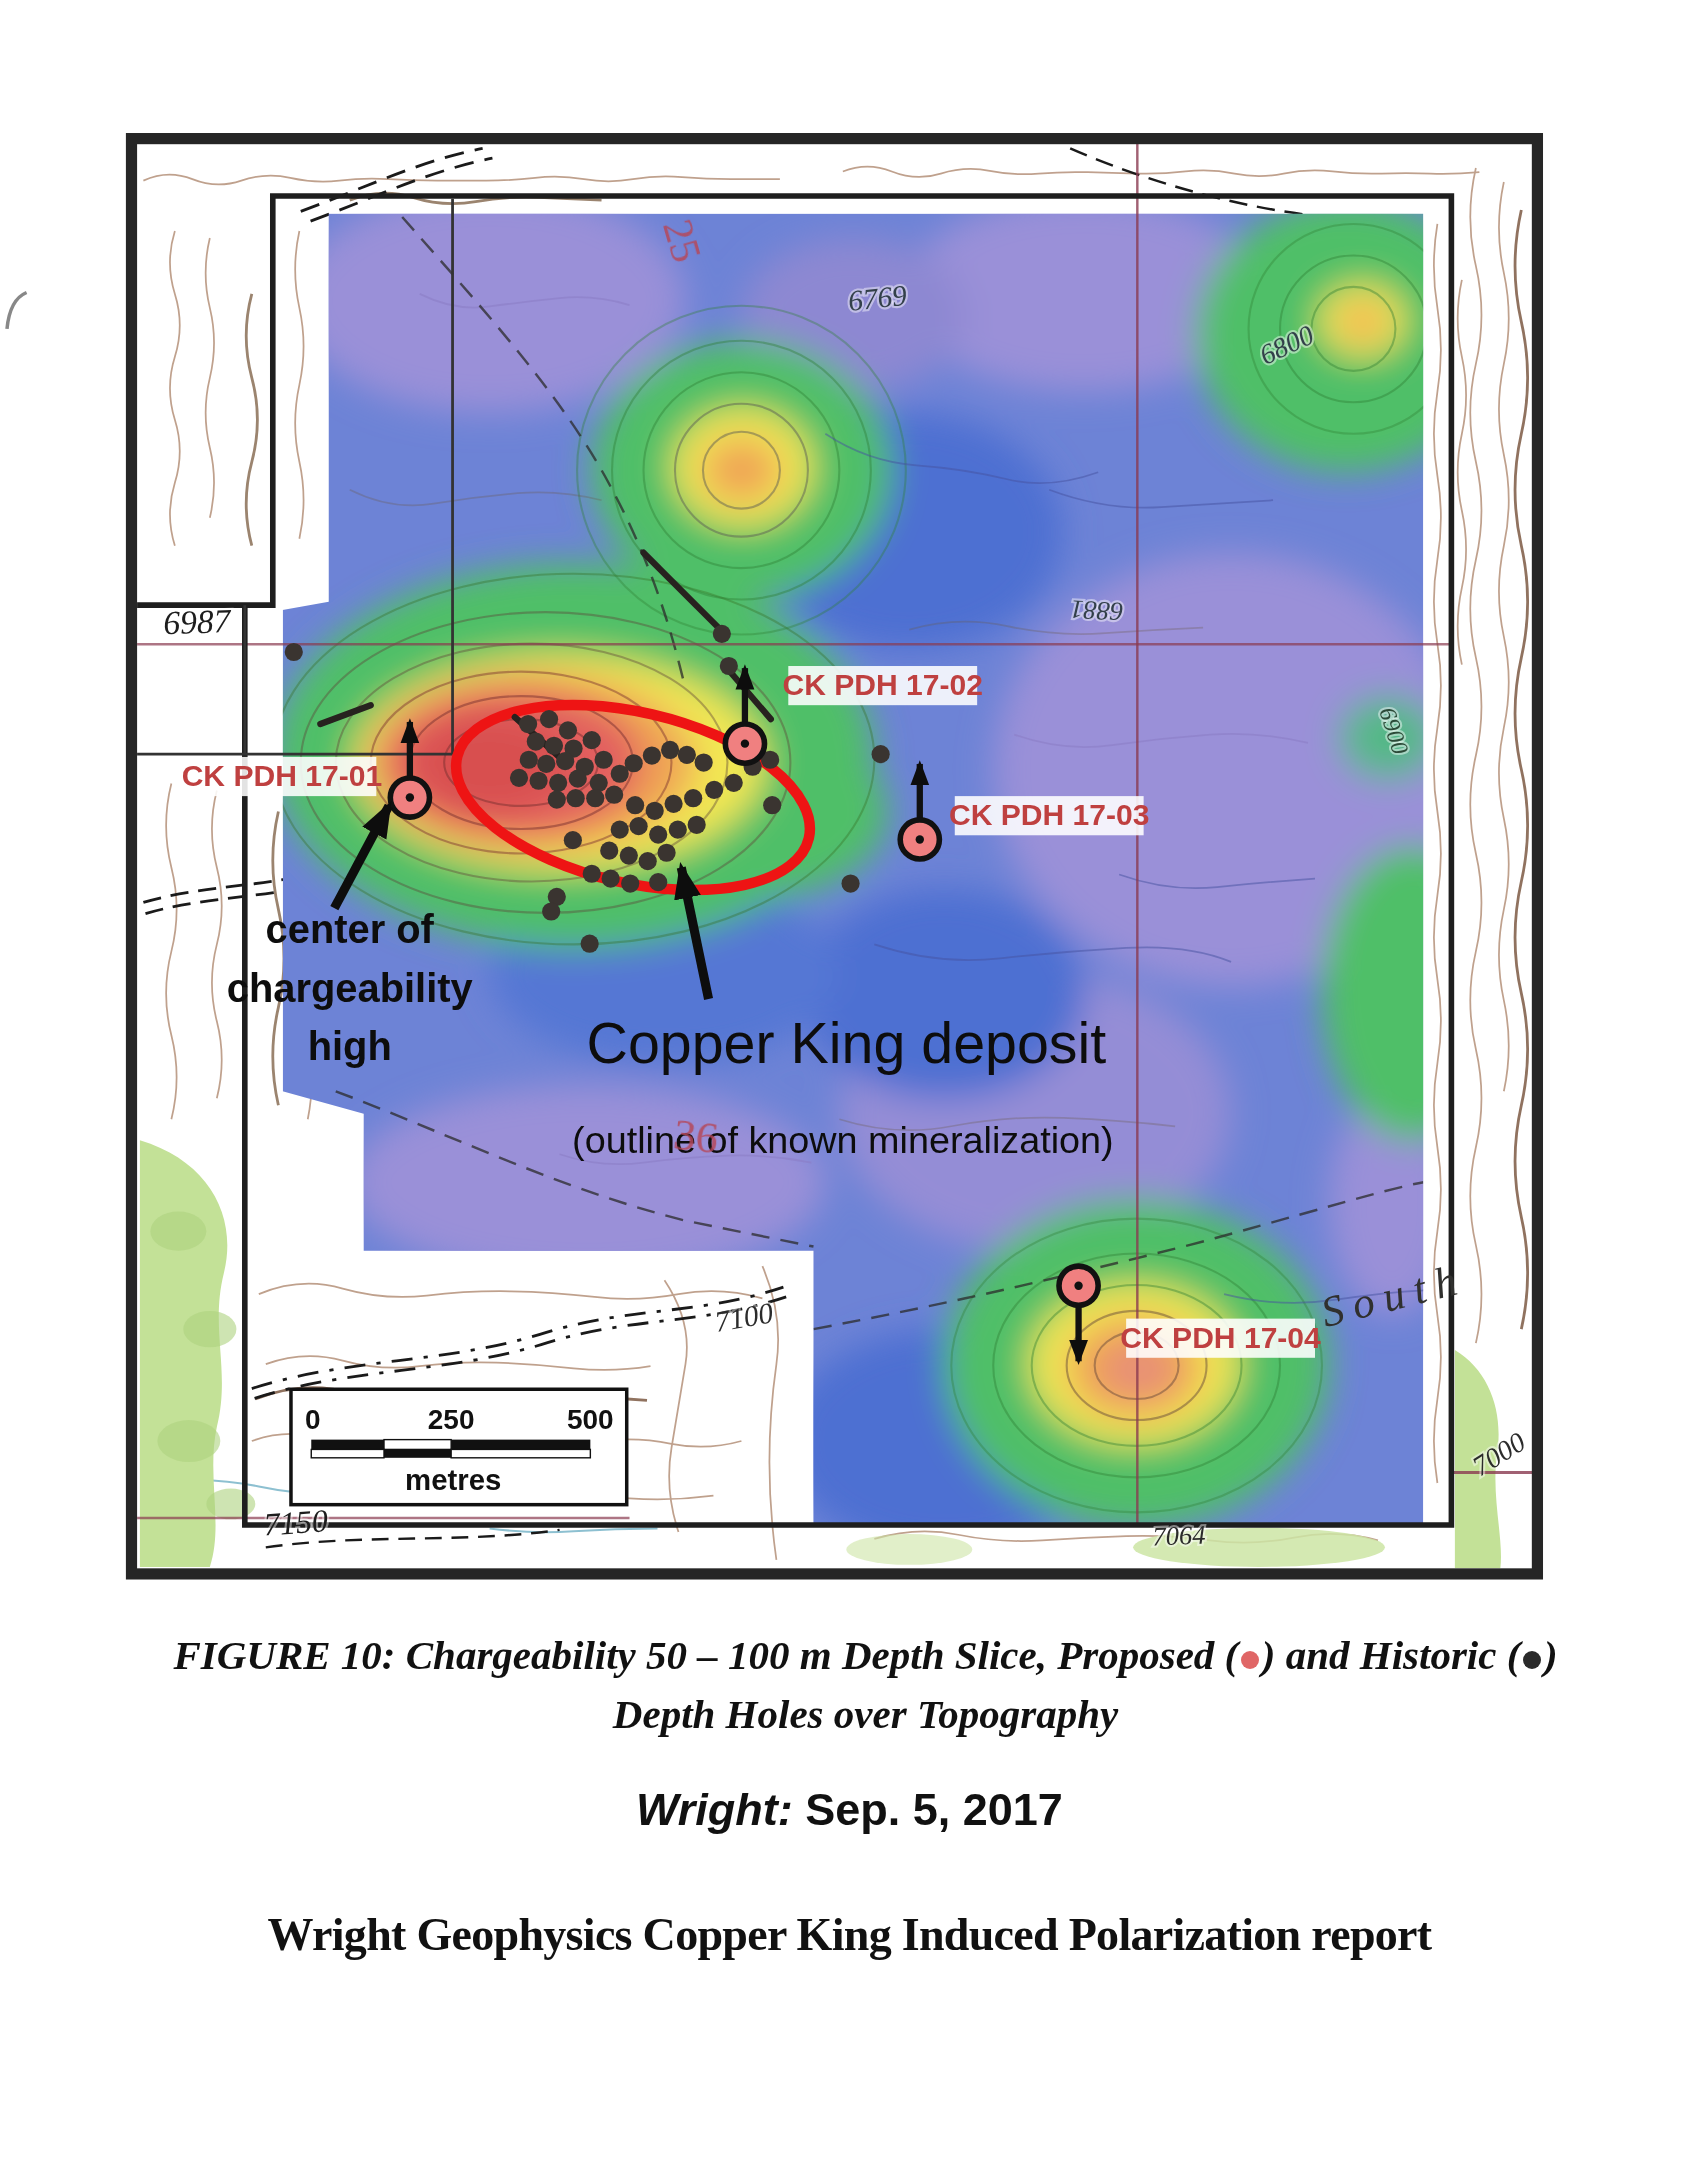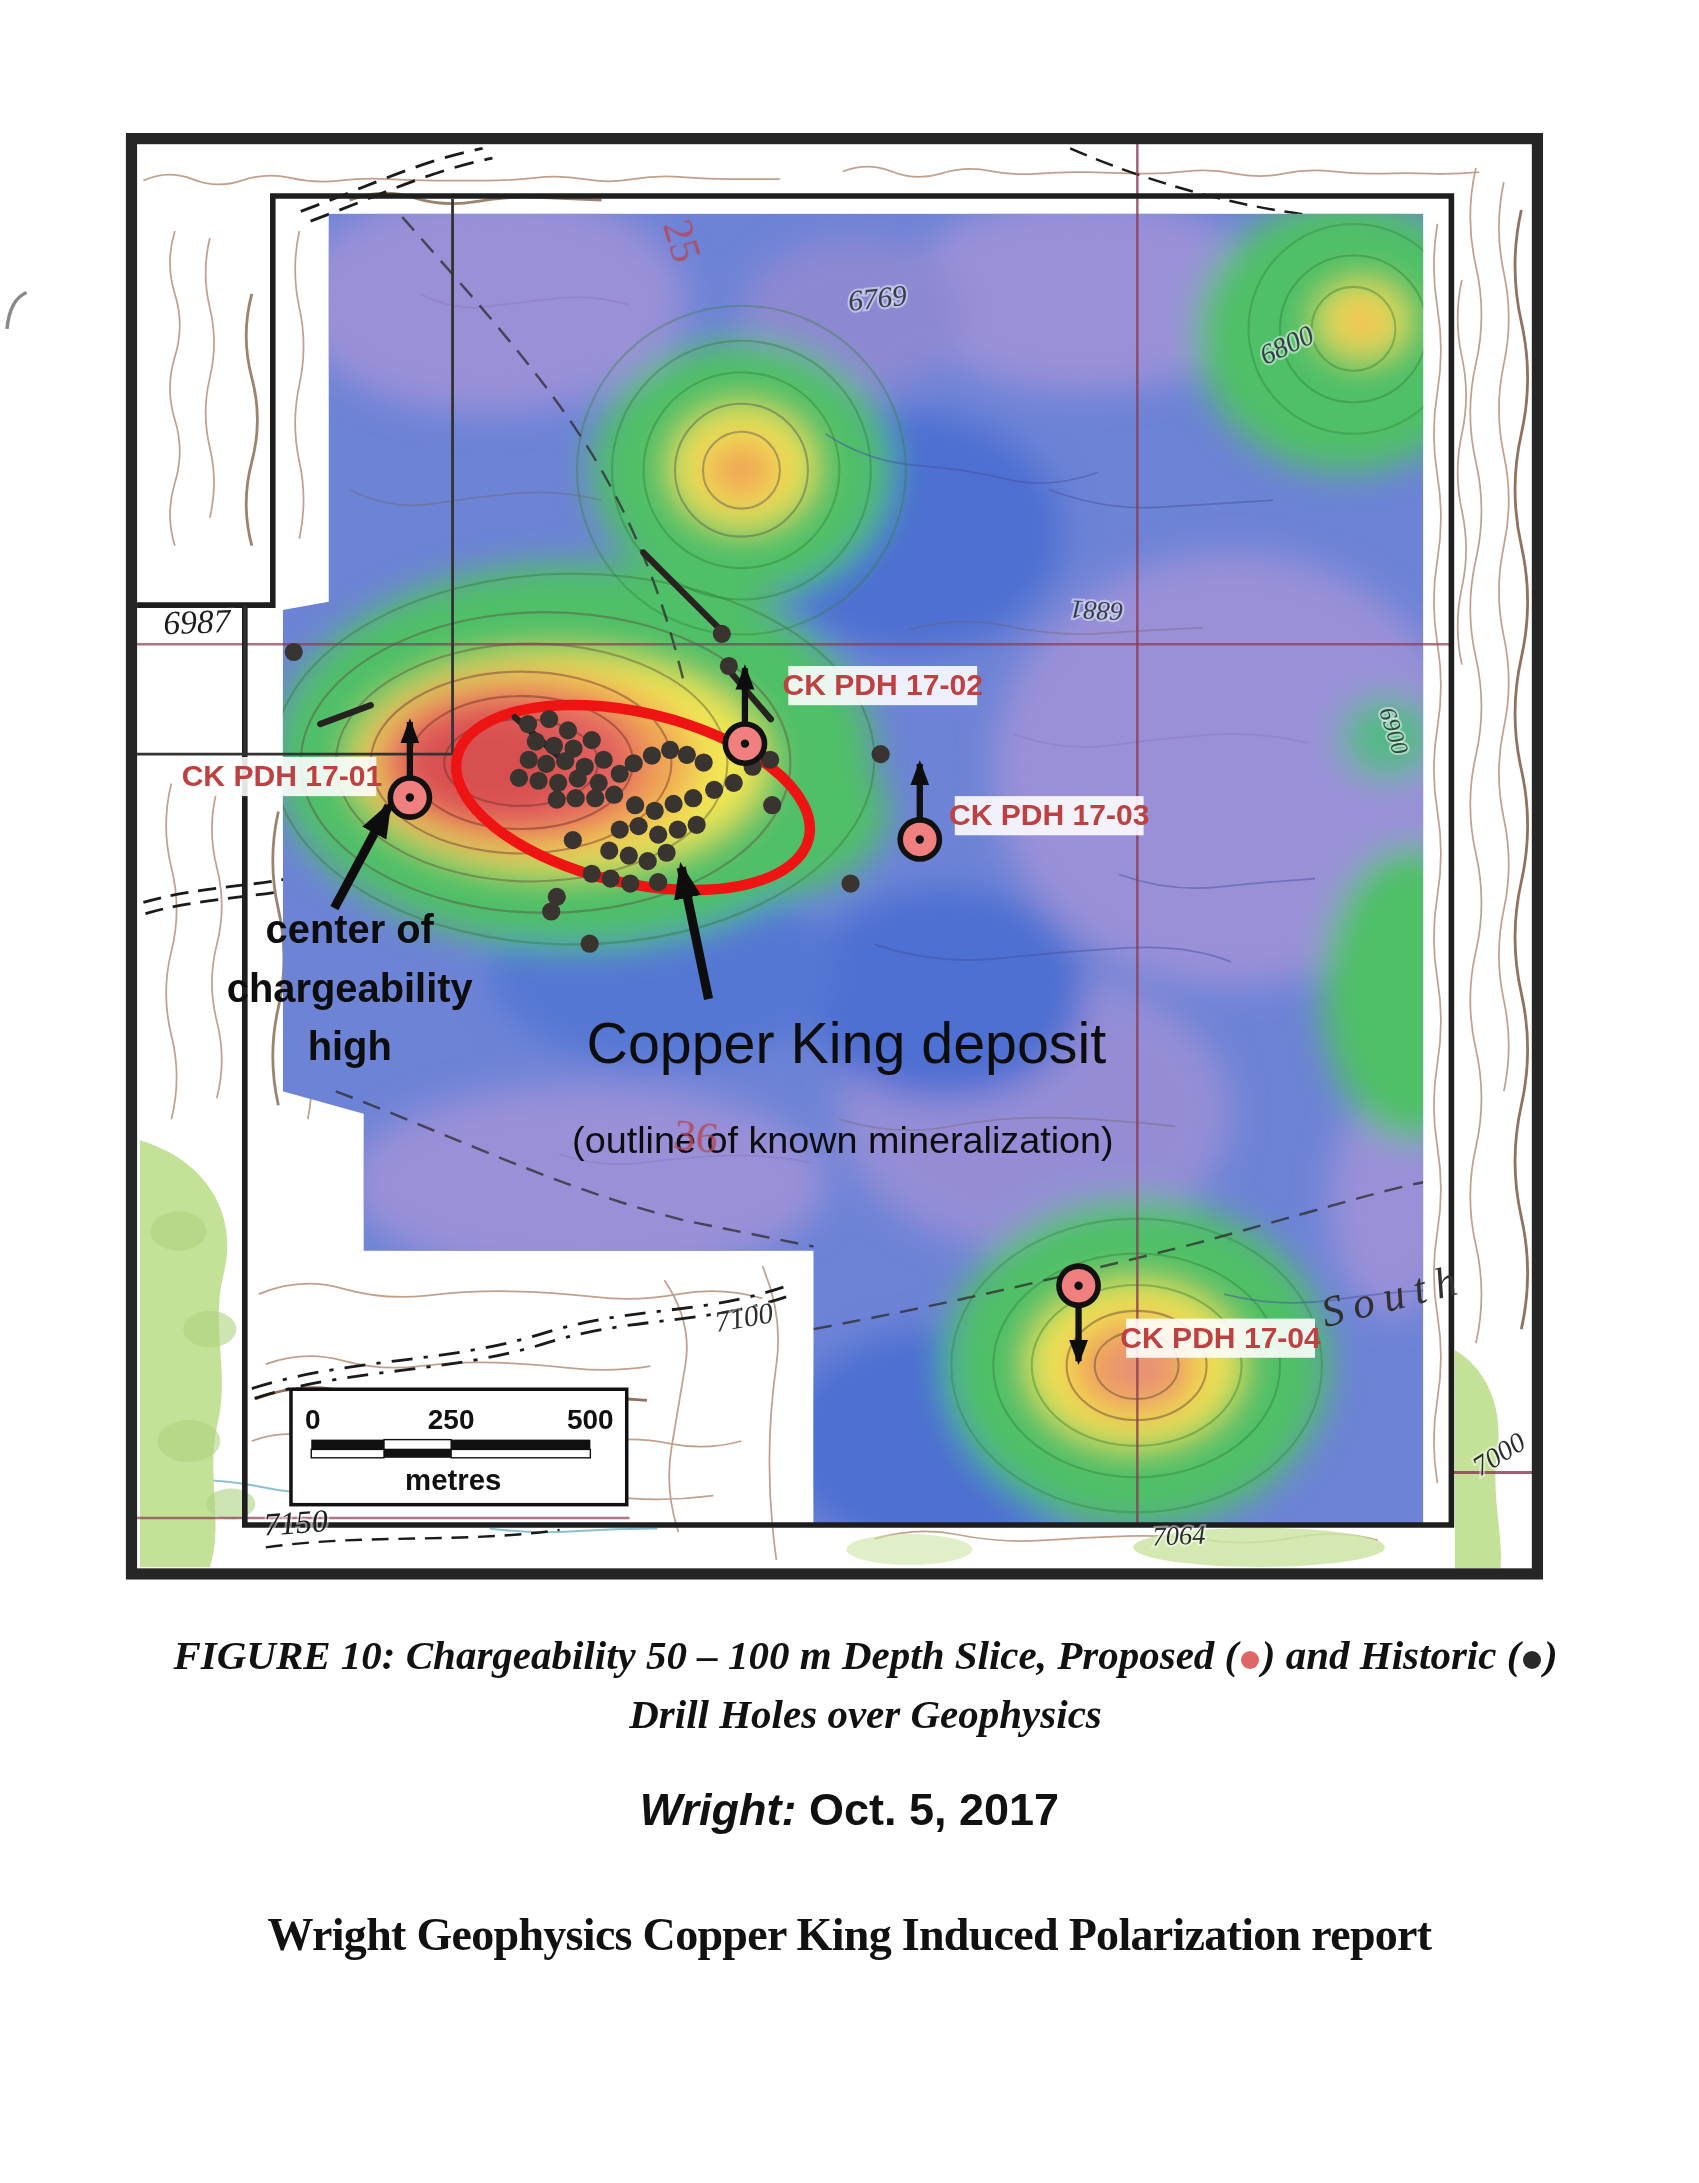--- a/index.html
+++ b/index.html
@@ -333,23 +333,23 @@
       <rect x="549" y="2072" width="96" height="12" fill="#111"></rect>
       <rect x="645" y="2072" width="199" height="12" fill="#fff" stroke="#111" stroke-width="2"></rect>
     </g>
   </g>
 </svg>
 
 <div class="cap cap-serif" style="top:1630px;">
   <span>FIGURE 10: Chargeability 50 – 100 m Depth Slice, Proposed (</span><span class="cap-dot" style="background:#e06666;"></span><span>) and Historic (</span><span class="cap-dot" style="background:#2a2a2a;"></span><span>)</span>
 </div>
 <div class="cap cap-serif" style="top:1689px;">
-  <span>Drill Holes over Geophysics</span>
+  <span>Depth Holes over Topography</span>
 </div>
 <div class="cap src" style="top:1784px;">
-  <span class="it">Wright:</span><span> Oct. 5, 2017</span>
+  <span class="it">Wright:</span><span> Sep. 5, 2017</span>
 </div>
 <div class="cap src2" style="top:1908px;font-family:Liberation Serif, serif;">
   <span>Wright Geophysics Copper King Induced Polarization report</span>
 </div>
 
 </div>
 
 
 </body></html>

